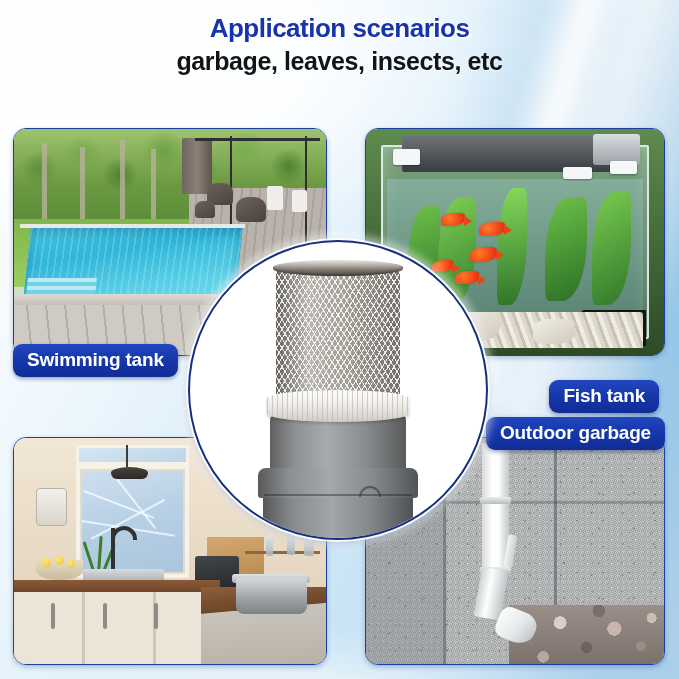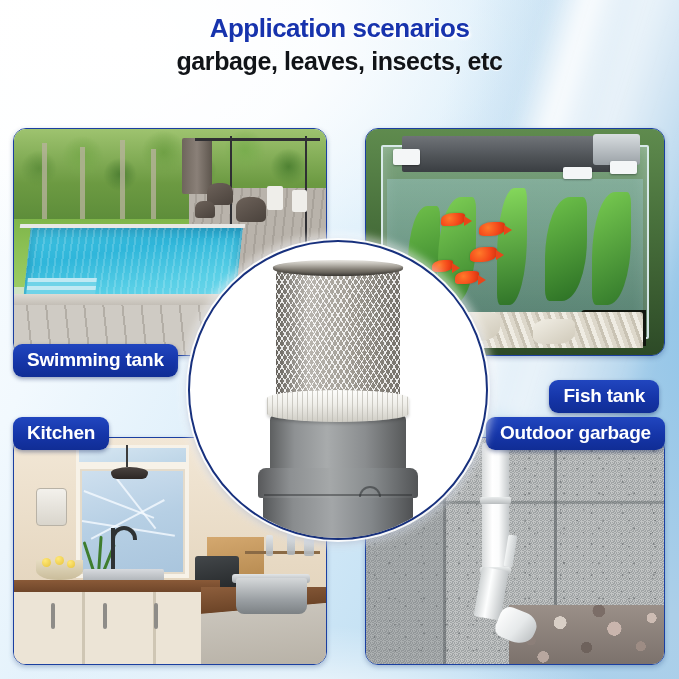--- a/index.html
+++ b/index.html
@@ -541,21 +541,20 @@
       <div class="pipe-joint" style="top:26%;"></div>
       <div class="pipe-joint" style="top:57%;"></div>
       <div class="pipe-tube2"></div>
       <div class="pipe-bracket"></div>
       <div class="pipe-elbow"></div>
     </div>
   </div>
 
   <div class="badge" id="badge-pool">Swimming tank</div>
   <div class="badge" id="badge-tank">Fish tank</div>
-  <div class="badge" id="badge-kitchen">Kitchen</div>
   <div class="badge" id="badge-pipeline">Outdoor garbage</div>
 
   <div class="circle-halo"></div>
   <div id="product-circle">
     <div class="prod" id="mesh-rim"></div>
     <div class="prod" id="mesh-basket"></div>
     <div class="prod" id="white-collar"></div>
     <div class="prod" id="body-upper"></div>
     <div class="prod" id="body-flange"></div>
     <div class="prod" id="body-seam"></div>

